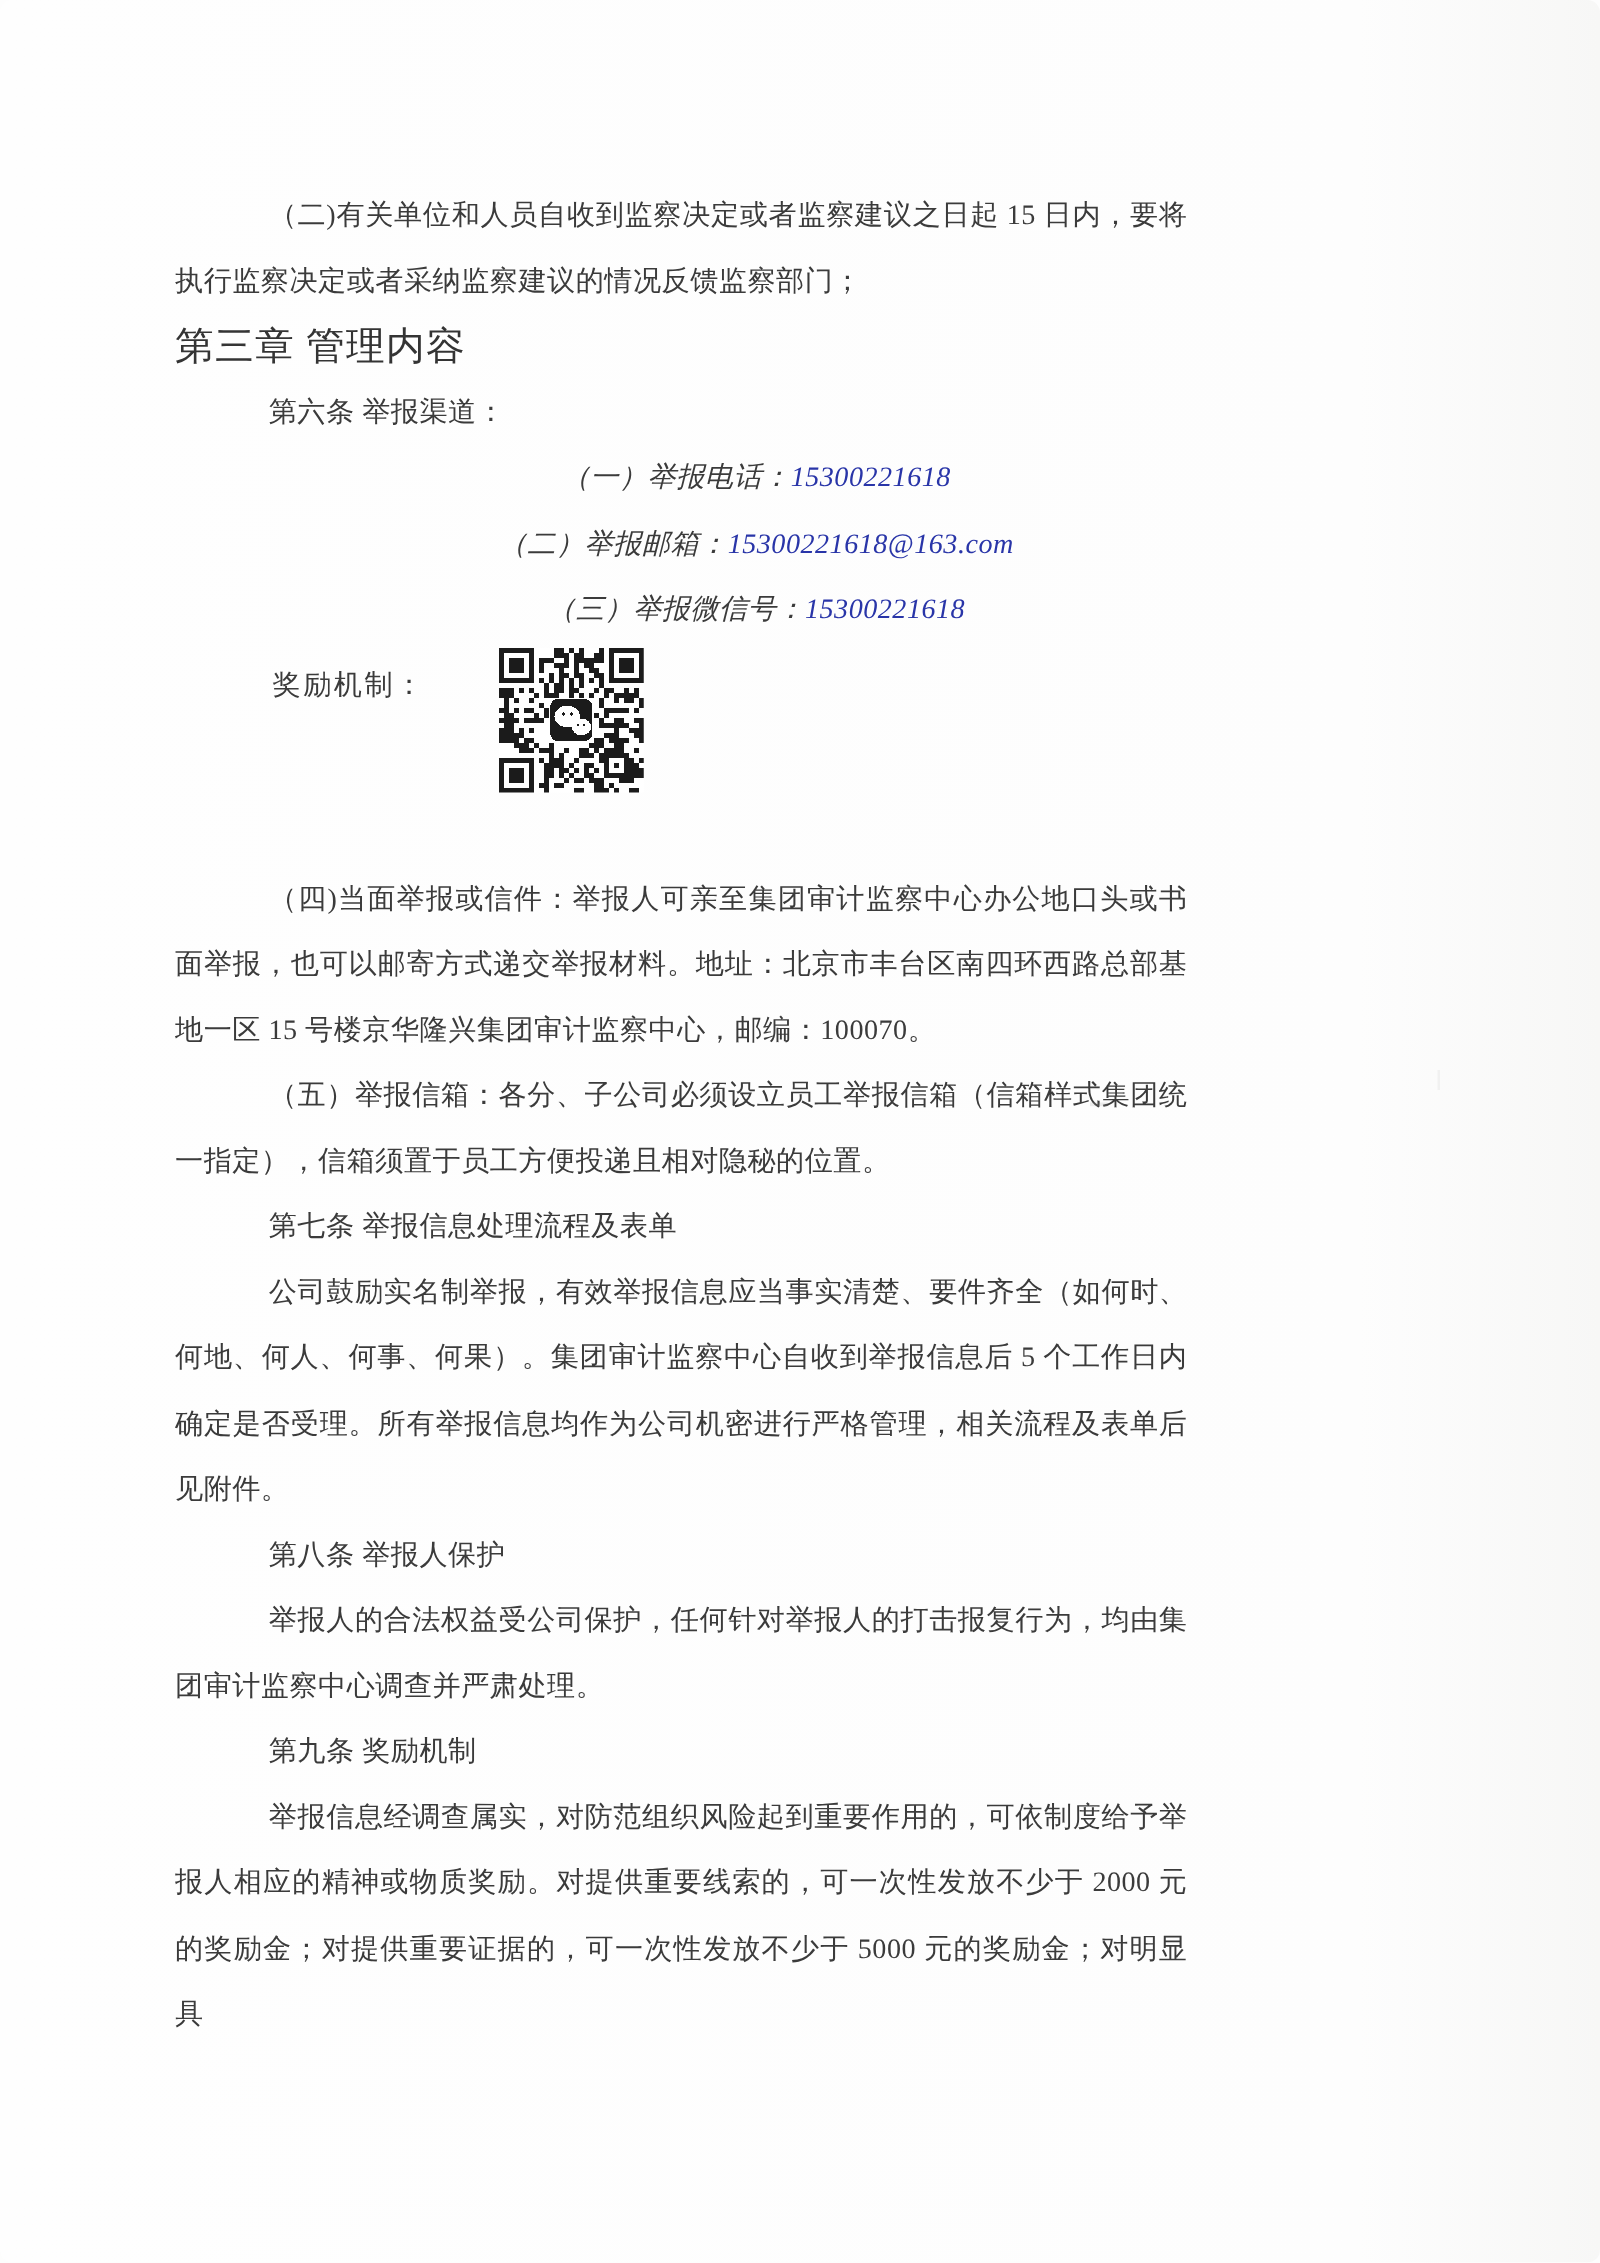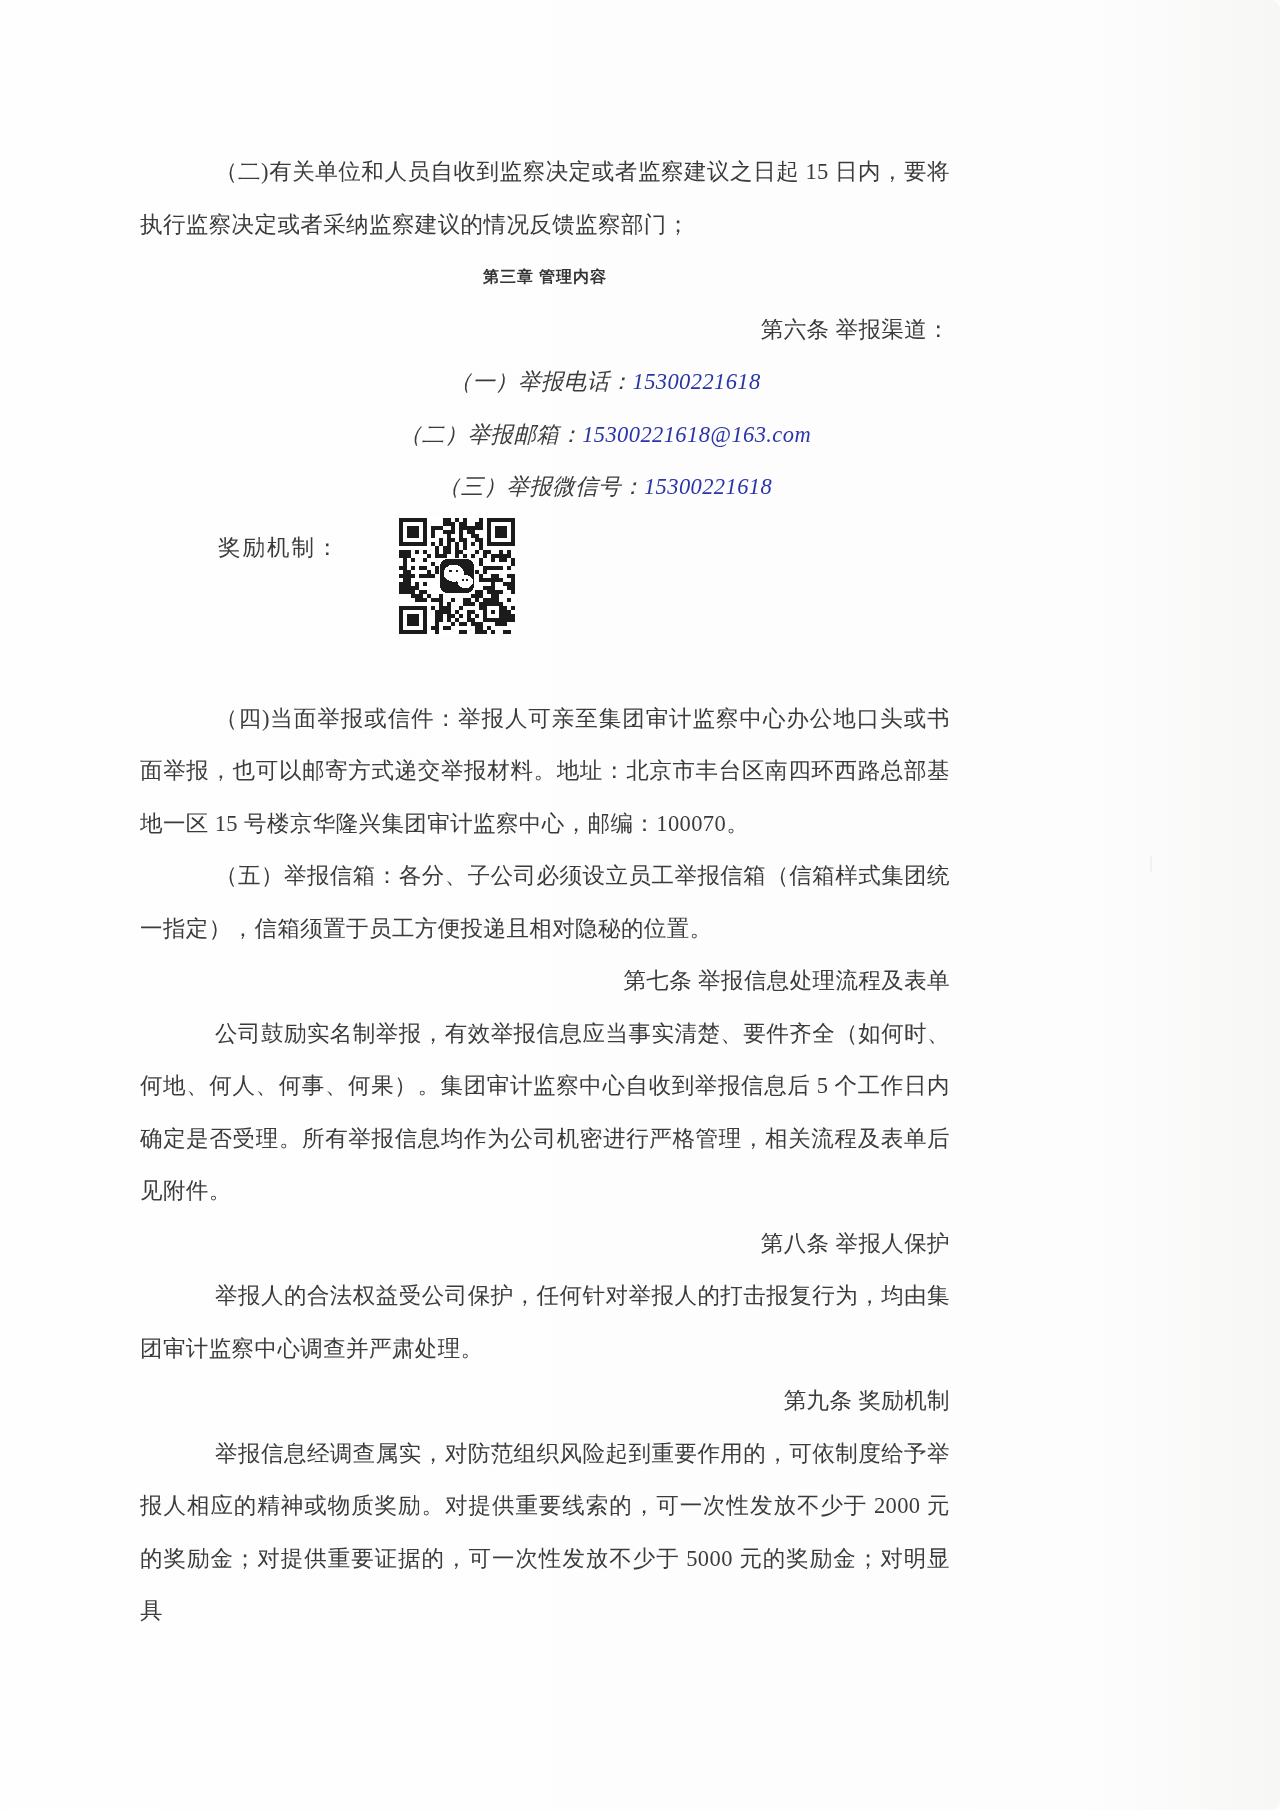--- a/index.html
+++ b/index.html
@@ -19,24 +19,24 @@
   .col{
     margin-left:140px;width:810px;
   }
   .para{
     margin:0;font-size:22.5px;line-height:52.5px;
     letter-spacing:0.4px;
     text-align:justify;
     color:#3b3b3b;
   }
   .indent{text-indent:75px;}
-  .article{text-align:right;}
+  .article{text-align:left;}
   .chapter{
-    margin:0;font-size:16px;line-height:52.5px;font-weight:bold;
-    text-align:center;color:#343434;letter-spacing:1px;
+    margin:0;font-size:31px;line-height:52.5px;font-weight:normal;
+    text-align:left;color:#343434;letter-spacing:1px;
   }
   .channel{margin-left:120px;text-align:center;font-style:italic;}
   .accent{color:var(--accent,#2935a8);}
   .qr-row{
     display:flex;align-items:flex-start;
     padding-left:78px;height:127px;
   }
   .qr-label{
     font-size:22.5px;line-height:52.5px;letter-spacing:2px;
     margin-top:8px;white-space:nowrap;

